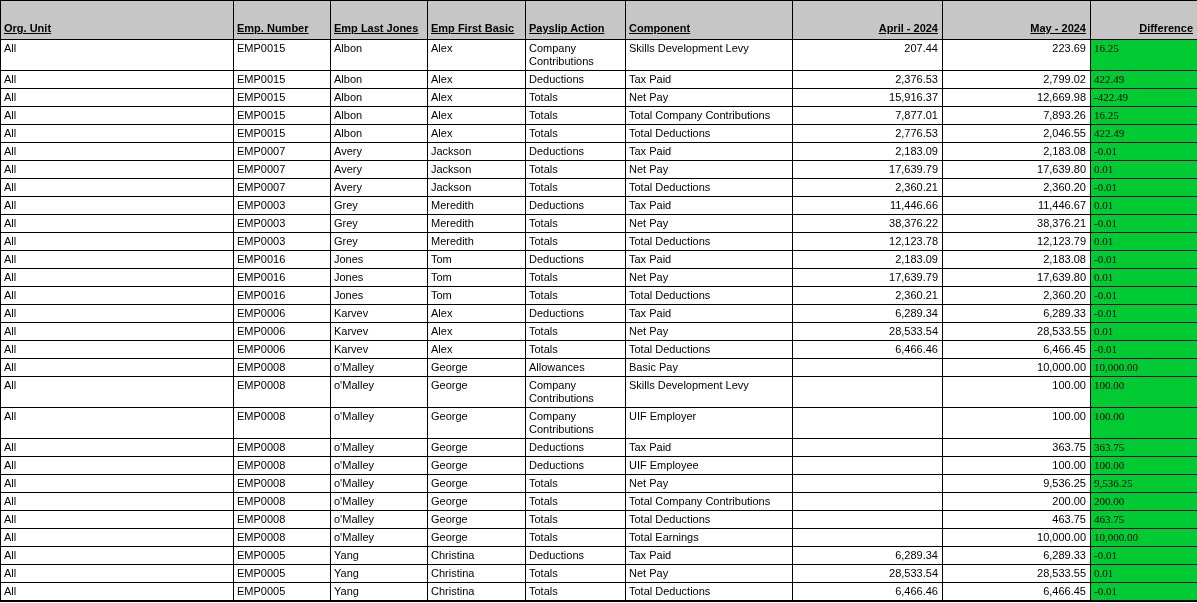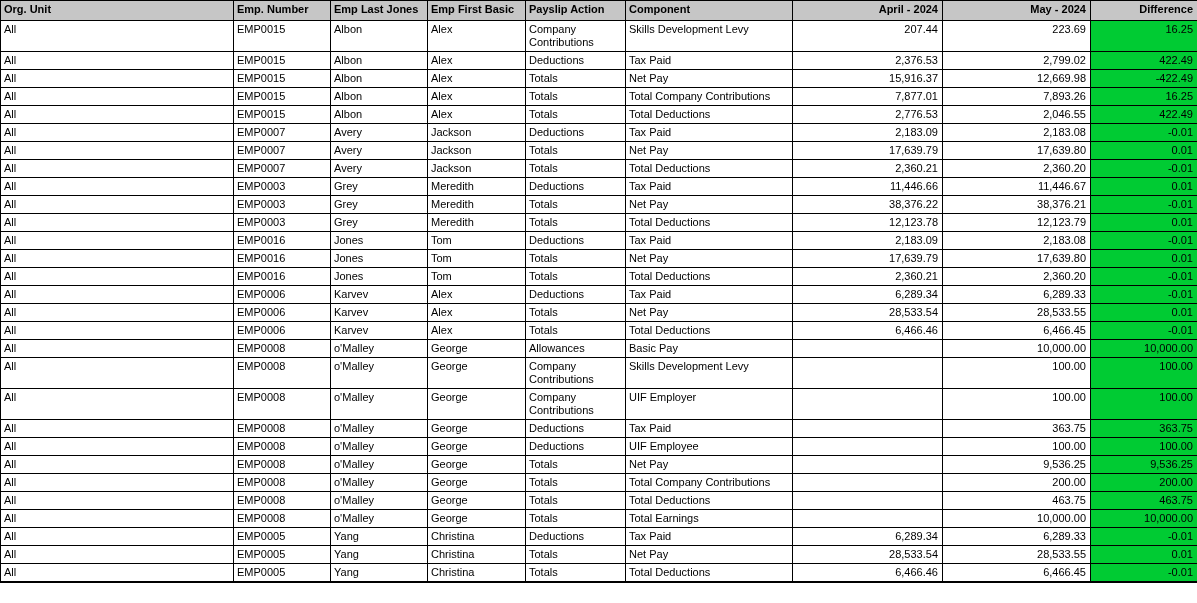--- a/index.html
+++ b/index.html
@@ -26,29 +26,30 @@
     vertical-align: top;
     overflow: hidden;
     white-space: normal;
     word-wrap: break-word;
     color: #000;
   }
   th {
     background: var(--header-bg, #C6C6C6);
     font-weight: bold;
     text-align: left;
-    padding-top: 2px;
+    padding-top: 21px;
     padding-bottom: 4px;
+    text-decoration: underline;
   }
   th.num, td.num {
     text-align: right;
   }
   td.diff {
     background: var(--diff-bg, #00CB33);
-    text-align: right;
+    font-family: Liberation Serif, serif;
   }
 </style>
 </head>
 <body>
 
 <div id="report-wrap">
   <table>
     <colgroup id="cols">
         <col style="width: 233px;">
         <col style="width: 97px;">

